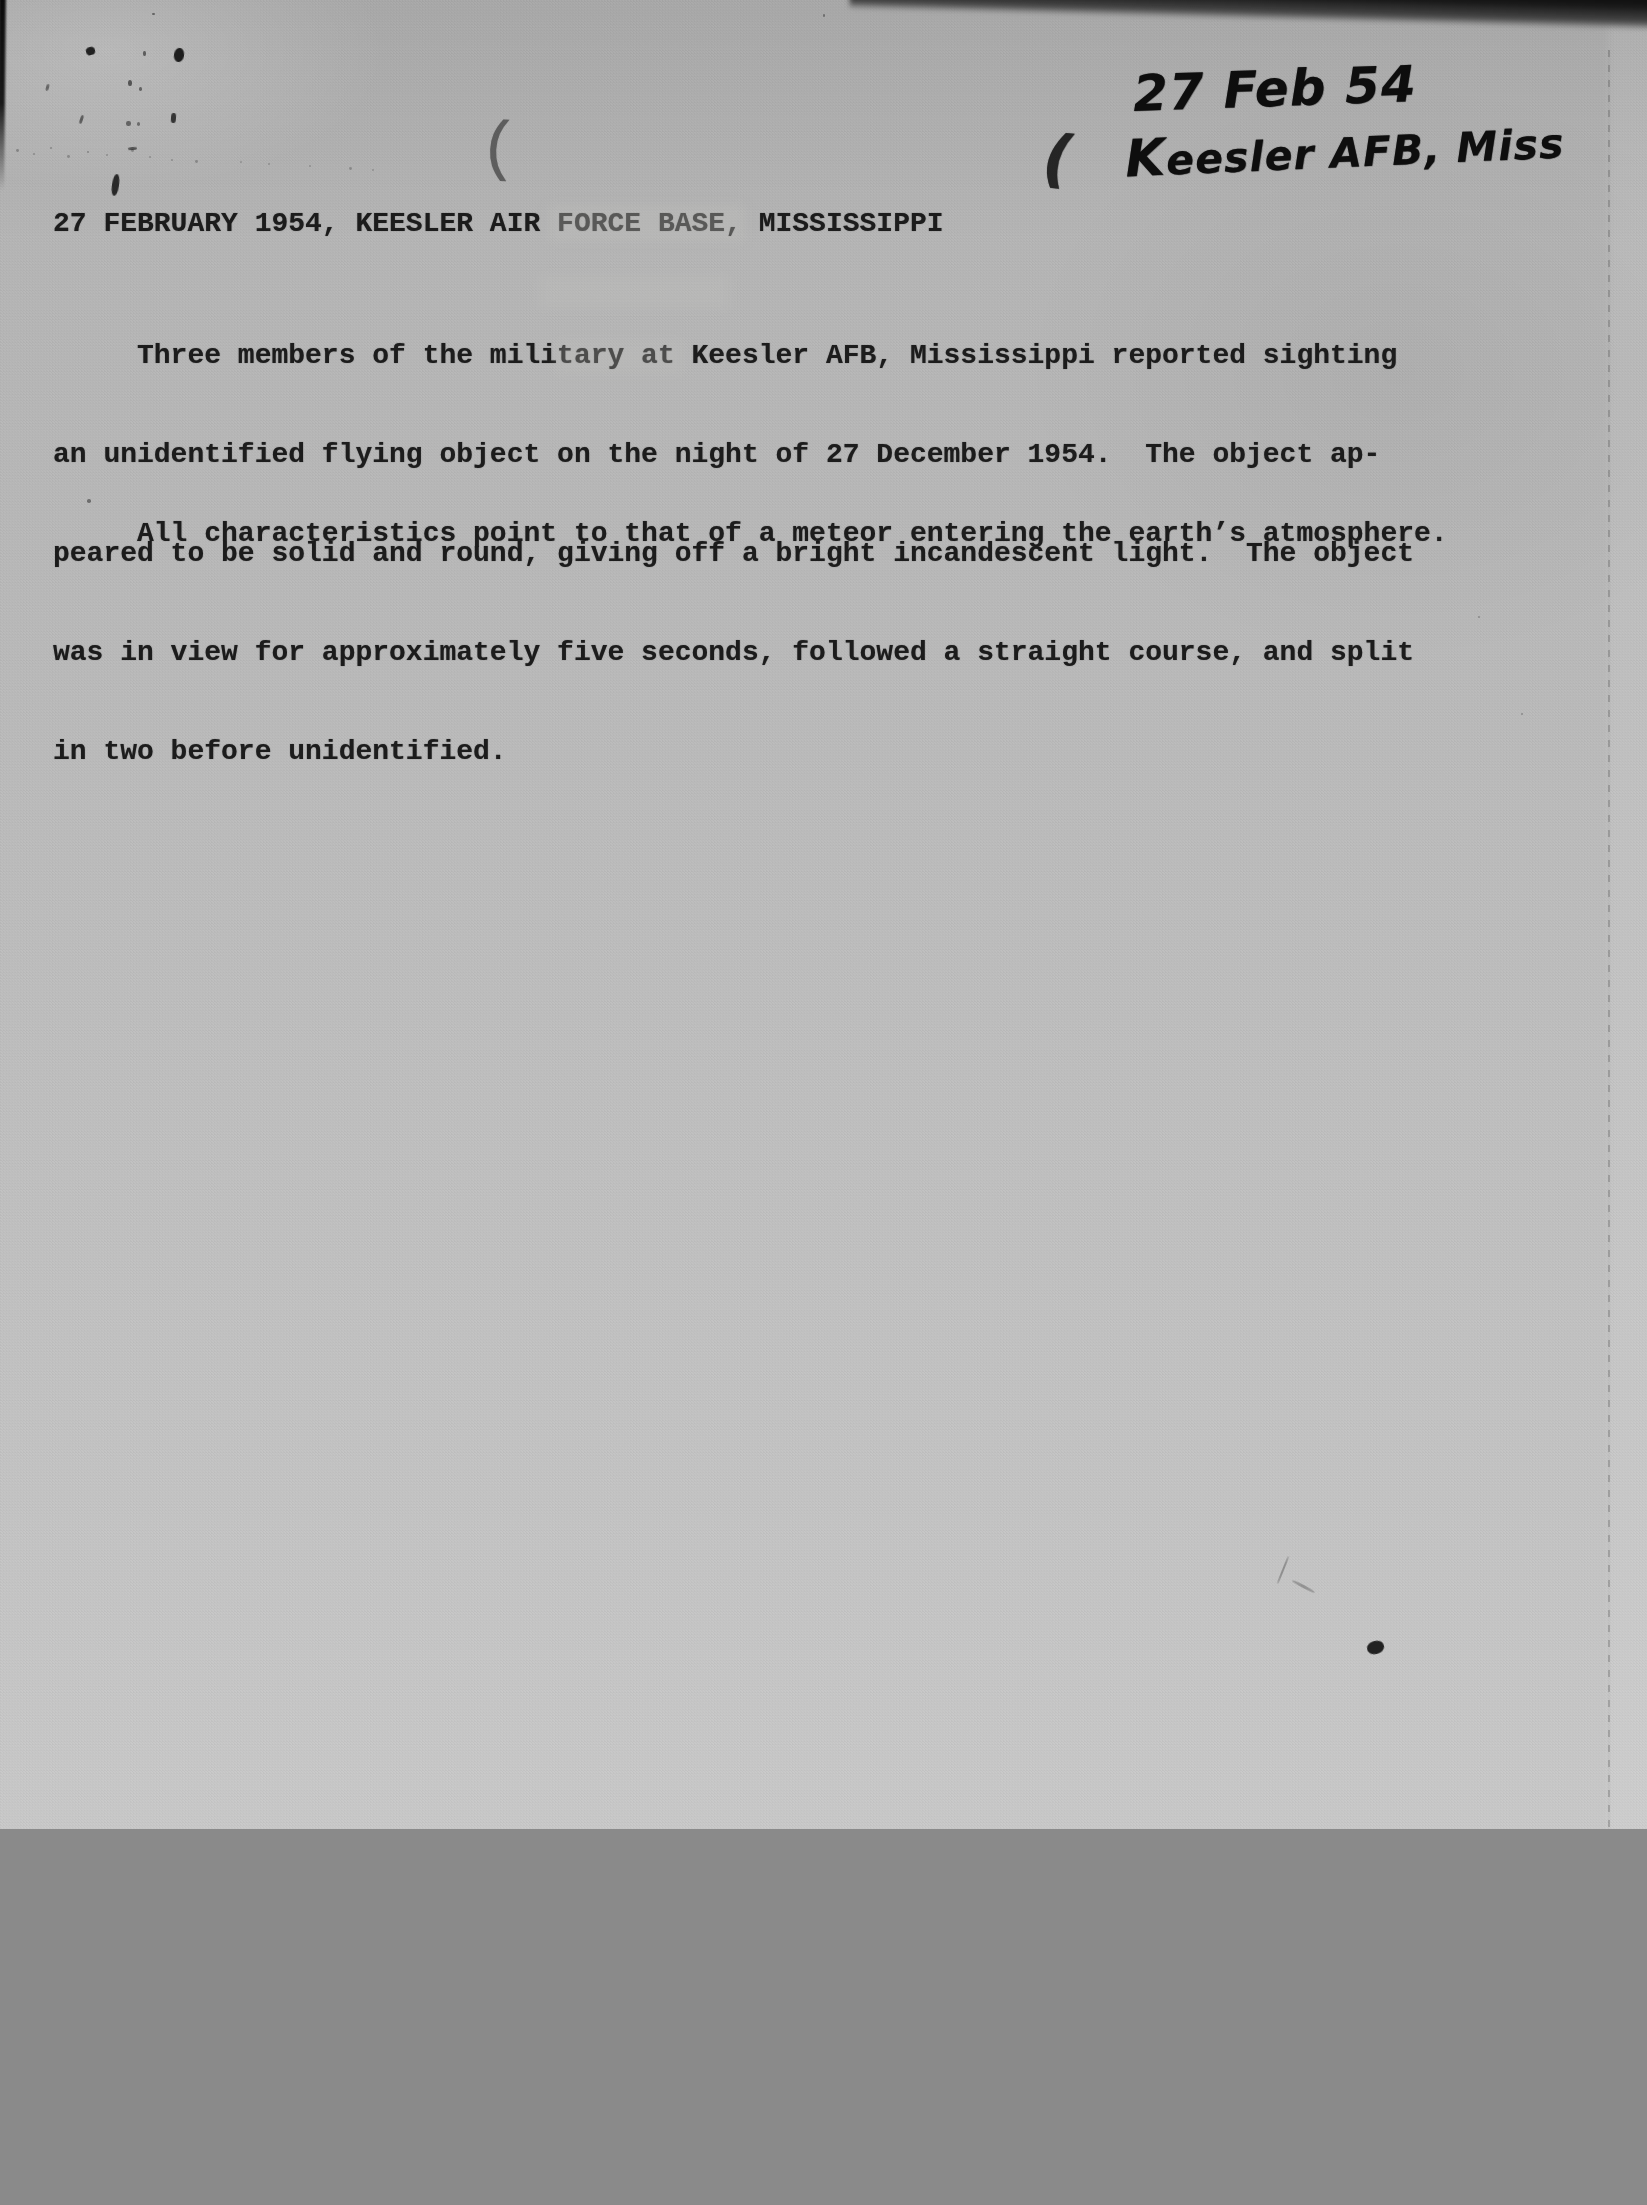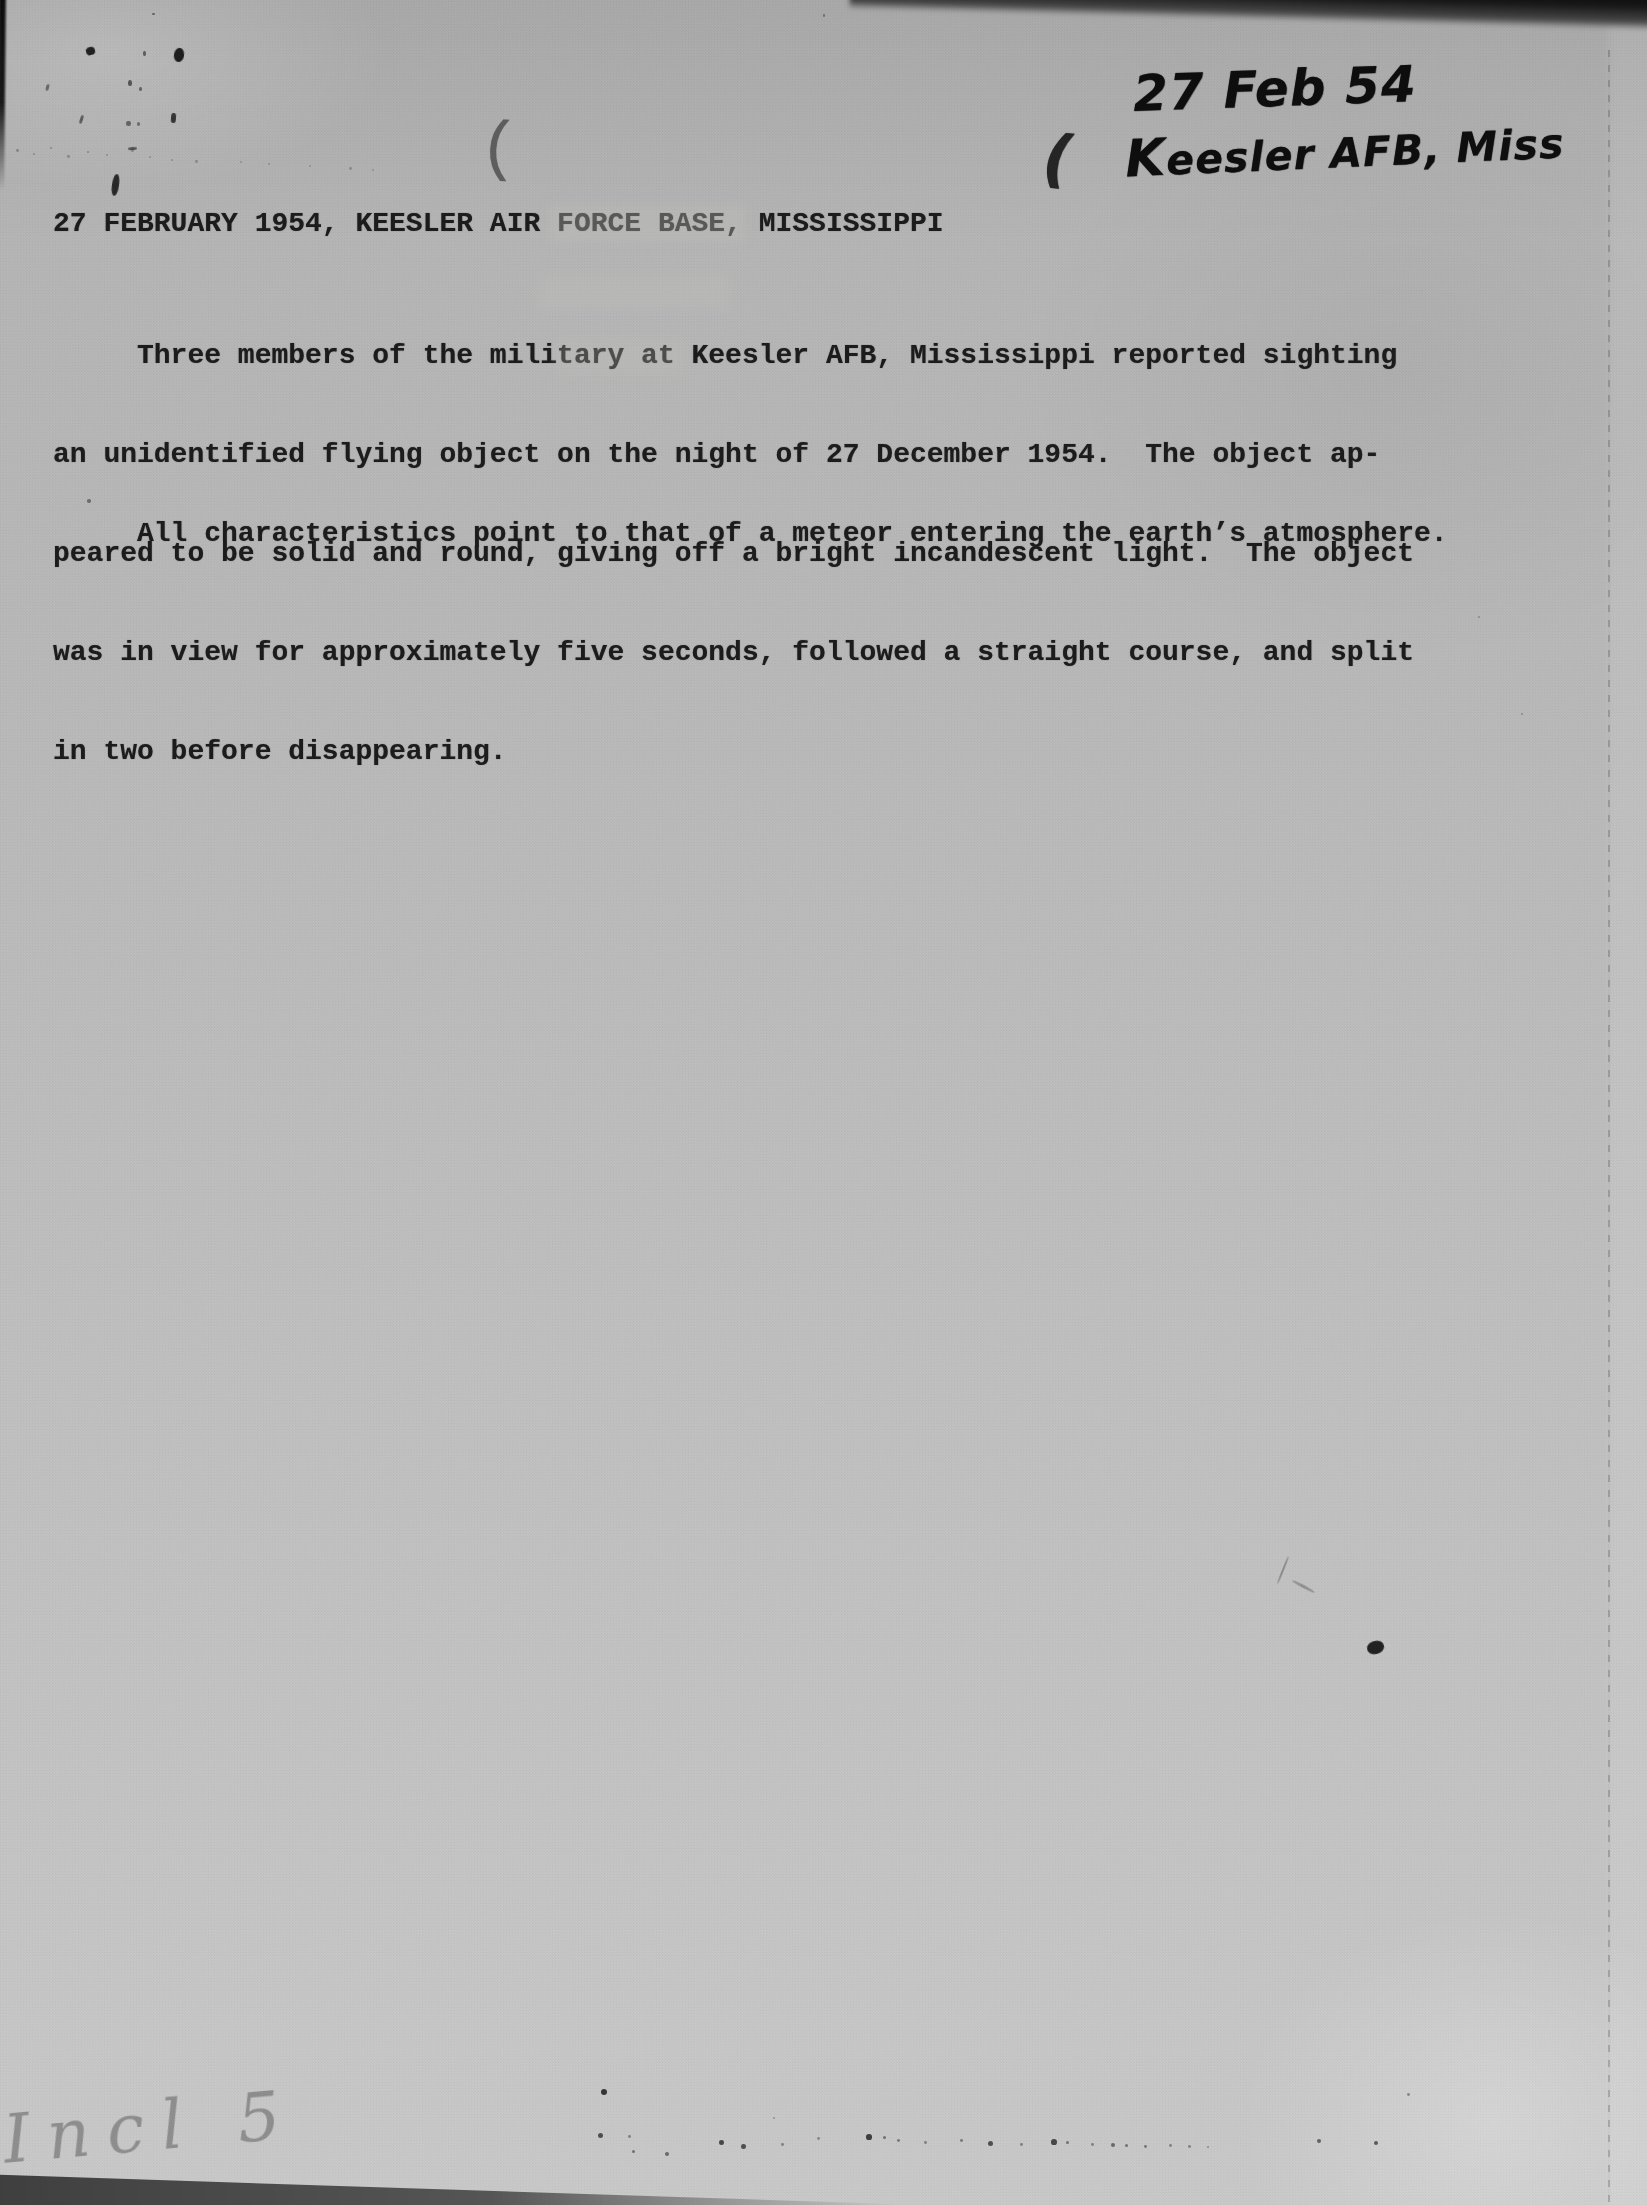--- a/index.html
+++ b/index.html
@@ -1,18 +1,18 @@
 <!DOCTYPE html>
 <html style="--color-paper: #bcbcbc; --color-ink: #1c1c1c; --color-handwriting: #0e0e0e; --color-pencil: #4a4a4a;font-size:9px"><head>
 <meta charset="utf-8">
 <style>
   html,body{margin:0;padding:0;background:#8a8a8a;}
   #page{
     position:relative;
-    width:1648px;height:2205px;
+    width:1648px;height:1829px;
     overflow:hidden;
     font-family:"Liberation Mono", monospace;
     background:
       radial-gradient(ellipse 399px 200px at 108px 51px,  rgba(255,255,255,.20), rgba(255,255,255,0) 70%),
       radial-gradient(ellipse 354px 297px at 1495px 2123px, rgba(255,255,255,.25), rgba(255,255,255,0) 72%),
       radial-gradient(ellipse 514px 399px at 1398px 371px,  rgba(0,0,0,.045), rgba(0,0,0,0) 75%),
       linear-gradient(90deg, rgba(255,255,255,0) 1603px, rgba(255,255,255,.09) 1614px),
       linear-gradient(180deg, #b3b3b3 0%, #b8b8b8 28%, #bebebe 55%, #c4c4c4 82%, #c9c9c9 100%);
   }
   
@@ -124,21 +124,21 @@
 
   <div class="typed stray-paren">(</div>
 
   <div class="typed heading">27 FEBRUARY 1954, KEESLER AIR FORCE BASE, MISSISSIPPI</div>
 
   <div class="typed para p1">
     <div class="tline">     Three members of the military at Keesler AFB, Mississippi reported sighting</div>
     <div class="tline">an unidentified flying object on the night of 27 December 1954.  The object ap-</div>
     <div class="tline">peared to be solid and round, giving off a bright incandescent light.  The object</div>
     <div class="tline">was in view for approximately five seconds, followed a straight course, and split</div>
-    <div class="tline">in two before disappearing.</div>
+    <div class="tline">in two before unidentified.</div>
   </div>
 
   <div class="typed para p2">
     <div class="tline">     All characteristics point to that of a meteor entering the earth’s atmosphere.</div>
   </div>
 
   <div class="fade-patch fp1"></div>
   <div class="fade-patch fp2"></div>
   <div class="fade-patch fp3"></div>
 

